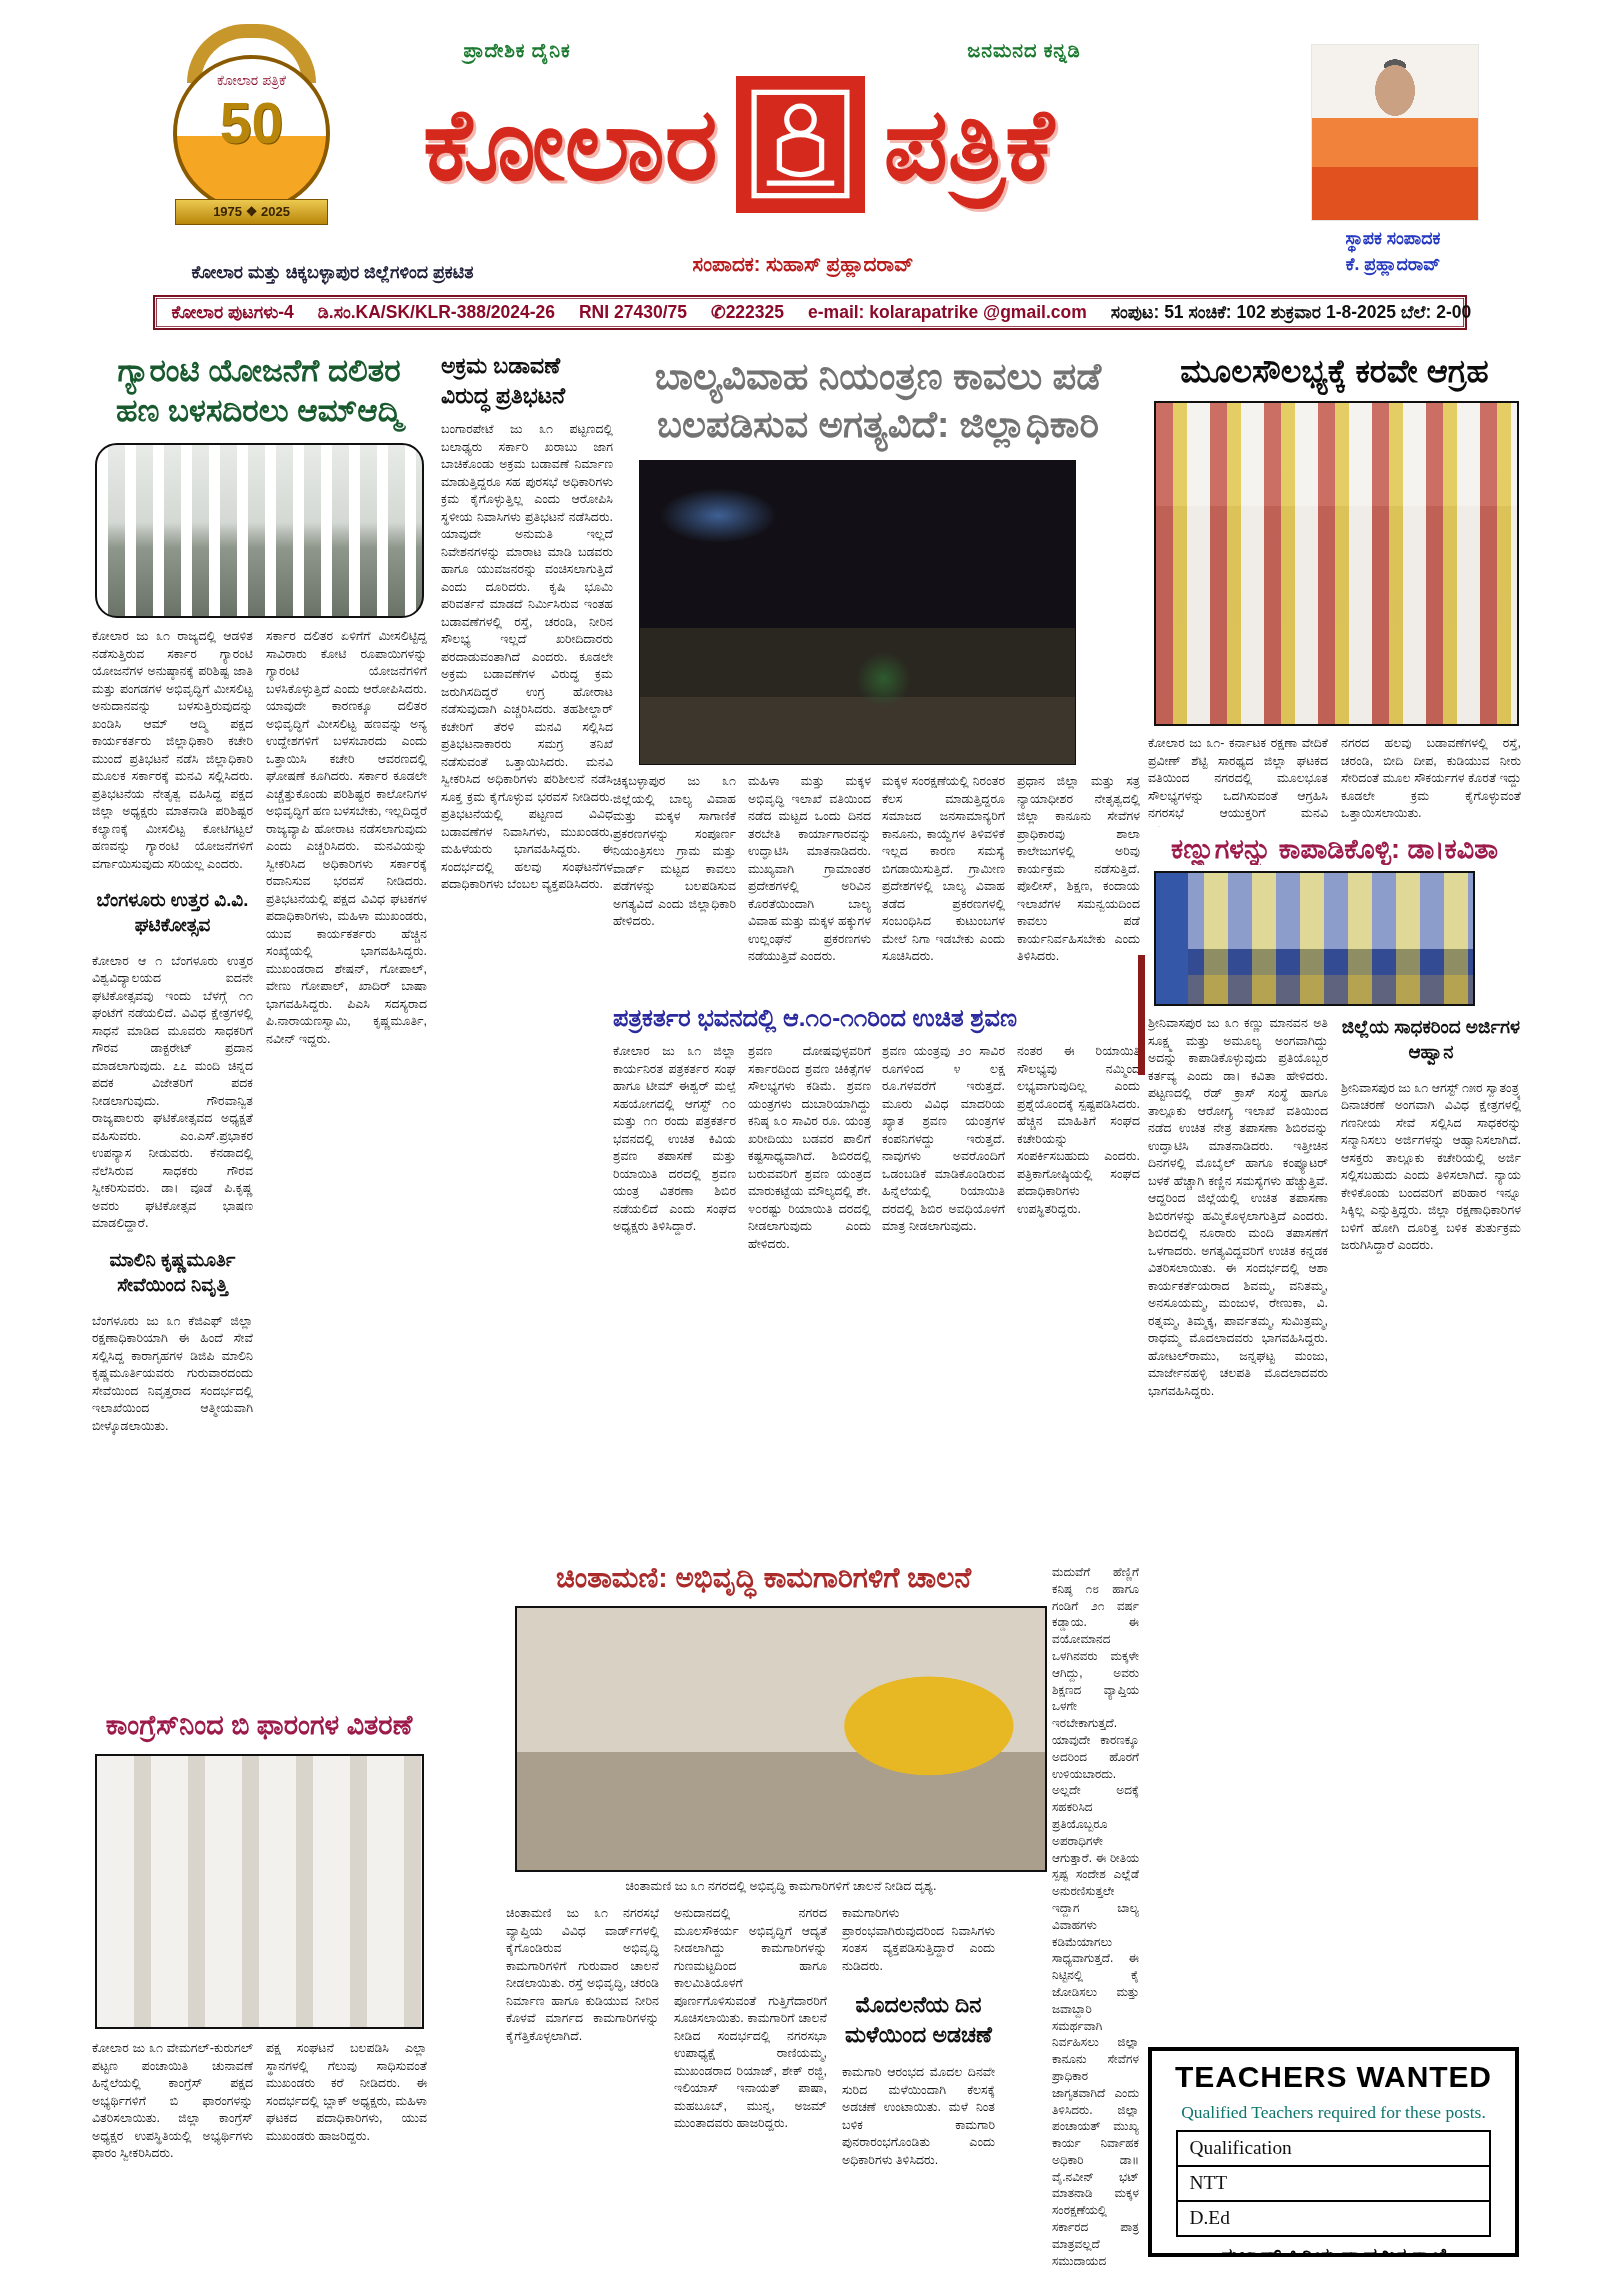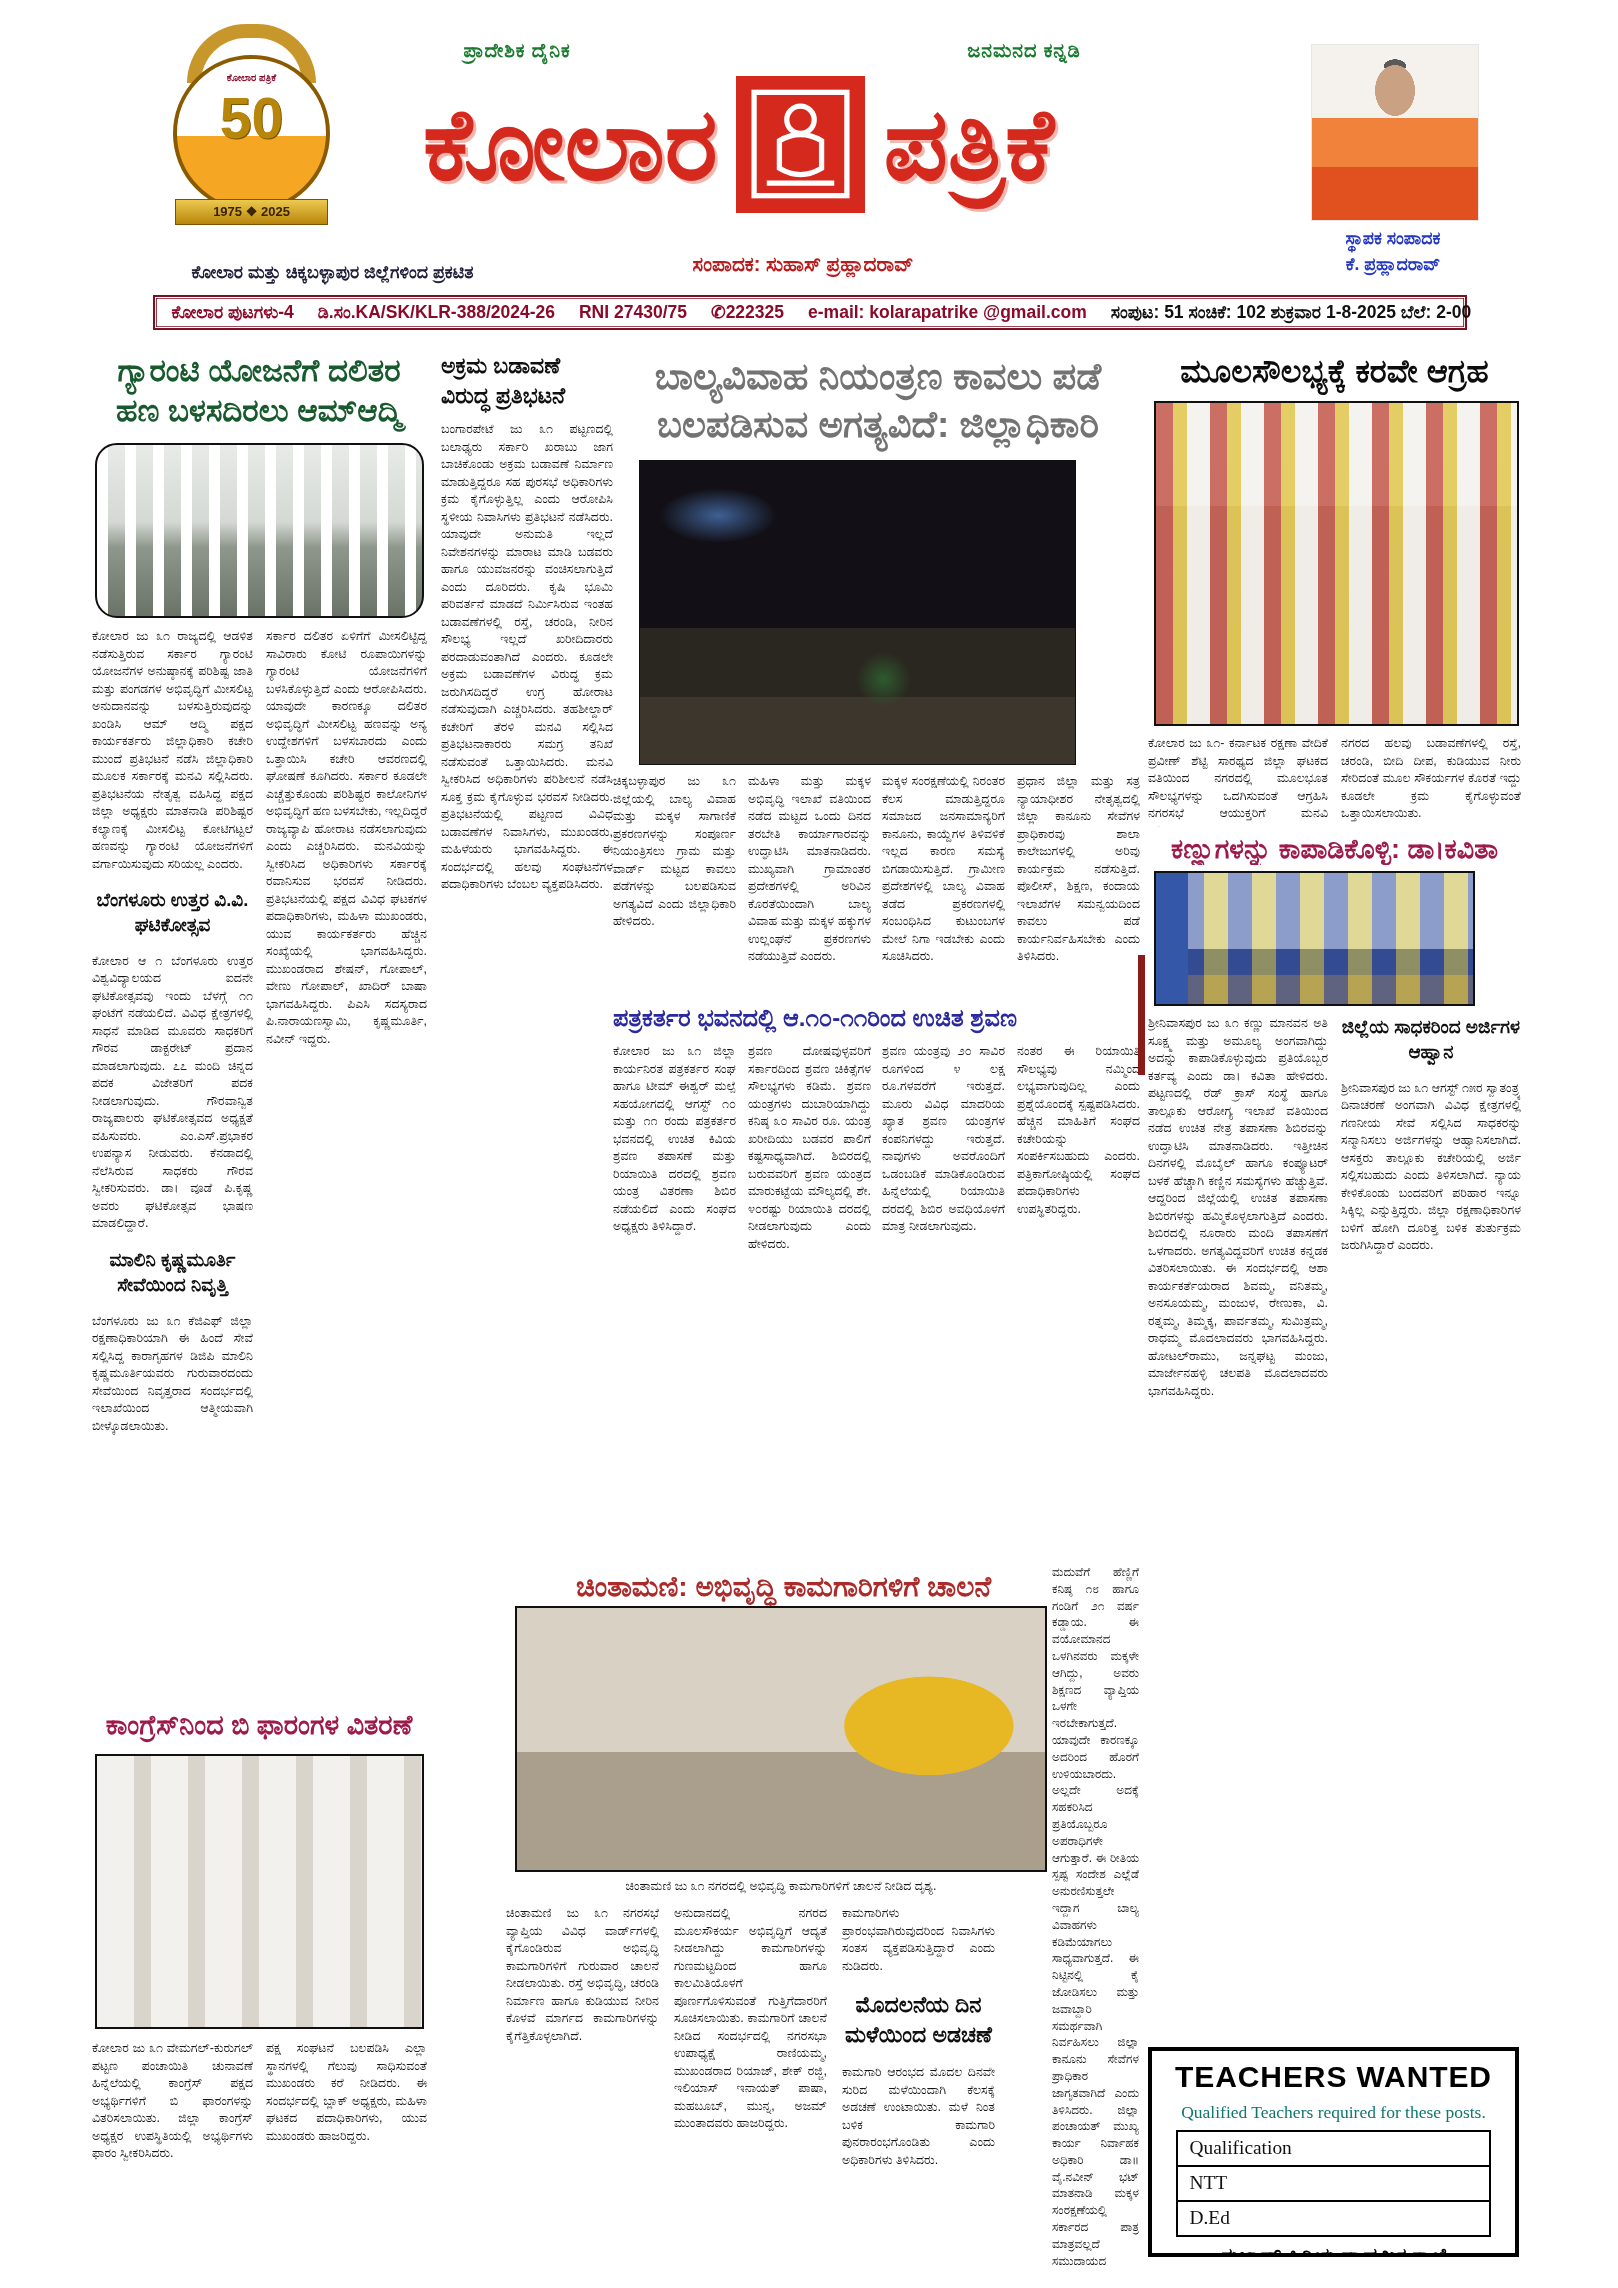--- a/index.html
+++ b/index.html
@@ -16,21 +16,21 @@
   .emblem svg{width:109px;height:116px;}
   .pubfrom{font-weight:bold;font-size:17.5px;color:#20203a;text-align:center;}
   .editorline{font-weight:bold;font-size:20px;color:#b91c1c;text-align:center;}
   .founder-cap{font-weight:bold;font-size:17.5px;color:#2438c0;text-align:center;line-height:1.5;}
   
   .logo-ribbon{width:129px;height:59px;border:14.8px solid #c8972c;border-bottom:none;
                border-radius:74px 74px 0 0;box-sizing:border-box;}
   .logo-circle{width:157px;height:157px;border-radius:50%;border:4.6px solid #8a5a00;box-sizing:border-box;
                background:linear-gradient(180deg,#ffffff 0 52%,#f5a623 52% 100%);
                display:flex;flex-direction:column;align-items:center;overflow:hidden;}
-  .logo-top-text{font-size:10px;font-weight:bold;color:#8a1030;margin-top:13px;}
+  .logo-top-text{font-size:14px;font-weight:normal;color:#8a1030;margin-top:13px;}
   .logo-number{font-size:57px;font-weight:bold;color:#b8860b;line-height:1;margin-top:5.5px;
                text-shadow:0.9px 0.9px 0 #7a5200;}
   .logo-banner{width:151px;height:24px;background:linear-gradient(180deg,#ecc94f,#b8860b);
                color:#3a2400;font-weight:bold;font-size:13px;text-align:center;line-height:24px;
                border:0.9px solid #7a5200;}
   #portrait{width:166px;height:175px;border:0.9px solid #e6e6e6;
     background:
       radial-gradient(ellipse 33px 42px at 50% 26%, #caa183 0 60%, rgba(0,0,0,0) 61%),
       radial-gradient(ellipse 18.5px 11px at 50% 12%, #5a5a5a 0 60%, rgba(0,0,0,0) 61%),
       linear-gradient(180deg,#f5f2ee 0 42%, #f0823c 42% 70%, #e1511f 70% 100%);}
@@ -176,21 +176,21 @@
   <div class="abs body-text" style="left:748px;top:773px;width:123px;height:223px;">ಮಹಿಳಾ ಮತ್ತು ಮಕ್ಕಳ ಅಭಿವೃದ್ಧಿ ಇಲಾಖೆ ವತಿಯಿಂದ ನಡೆದ ಮಟ್ಟದ ಒಂದು ದಿನದ ತರಬೇತಿ ಕಾರ್ಯಾಗಾರವನ್ನು ಉದ್ಘಾಟಿಸಿ ಮಾತನಾಡಿದರು. ಮುಖ್ಯವಾಗಿ ಗ್ರಾಮಾಂತರ ಪ್ರದೇಶಗಳಲ್ಲಿ ಅರಿವಿನ ಕೊರತೆಯಿಂದಾಗಿ ಬಾಲ್ಯ ವಿವಾಹ ಮತ್ತು ಮಕ್ಕಳ ಹಕ್ಕುಗಳ ಉಲ್ಲಂಘನೆ ಪ್ರಕರಣಗಳು ನಡೆಯುತ್ತಿವೆ ಎಂದರು.</div>
   <div class="abs body-text" style="left:882px;top:773px;width:123px;height:223px;">ಮಕ್ಕಳ ಸಂರಕ್ಷಣೆಯಲ್ಲಿ ನಿರಂತರ ಕೆಲಸ ಮಾಡುತ್ತಿದ್ದರೂ ಸಮಾಜದ ಜನಸಾಮಾನ್ಯರಿಗೆ ಕಾನೂನು, ಕಾಯ್ದೆಗಳ ತಿಳಿವಳಿಕೆ ಇಲ್ಲದ ಕಾರಣ ಸಮಸ್ಯೆ ಬಿಗಡಾಯಿಸುತ್ತಿದೆ. ಗ್ರಾಮೀಣ ಪ್ರದೇಶಗಳಲ್ಲಿ ಬಾಲ್ಯ ವಿವಾಹ ತಡೆದ ಪ್ರಕರಣಗಳಲ್ಲಿ ಸಂಬಂಧಿಸಿದ ಕುಟುಂಬಗಳ ಮೇಲೆ ನಿಗಾ ಇಡಬೇಕು ಎಂದು ಸೂಚಿಸಿದರು.</div>
   <div class="abs body-text" style="left:1017px;top:773px;width:123px;height:223px;">ಪ್ರಧಾನ ಜಿಲ್ಲಾ ಮತ್ತು ಸತ್ರ ನ್ಯಾಯಾಧೀಶರ ನೇತೃತ್ವದಲ್ಲಿ ಜಿಲ್ಲಾ ಕಾನೂನು ಸೇವೆಗಳ ಪ್ರಾಧಿಕಾರವು ಶಾಲಾ ಕಾಲೇಜುಗಳಲ್ಲಿ ಅರಿವು ಕಾರ್ಯಕ್ರಮ ನಡೆಸುತ್ತಿದೆ. ಪೊಲೀಸ್, ಶಿಕ್ಷಣ, ಕಂದಾಯ ಇಲಾಖೆಗಳ ಸಮನ್ವಯದಿಂದ ಕಾವಲು ಪಡೆ ಕಾರ್ಯನಿರ್ವಹಿಸಬೇಕು ಎಂದು ತಿಳಿಸಿದರು.</div>
 
   <div class="abs hl hl-blue-sub" style="left:613px;top:1002px;width:461px;height:33px;">ಪತ್ರಕರ್ತರ ಭವನದಲ್ಲಿ ಆ.೧೦-೧೧ರಿಂದ ಉಚಿತ ಶ್ರವಣ ತಪಾಸಣೆ</div>
   <div class="abs body-text" style="left:613px;top:1043px;width:123px;height:504px;">ಕೋಲಾರ ಜು ೩೧ ಜಿಲ್ಲಾ ಕಾರ್ಯನಿರತ ಪತ್ರಕರ್ತರ ಸಂಘ ಹಾಗೂ ಟೀಮ್ ಈಶ್ವರ್ ಮಲ್ಪೆ ಸಹಯೋಗದಲ್ಲಿ ಆಗಸ್ಟ್ ೧೦ ಮತ್ತು ೧೧ ರಂದು ಪತ್ರಕರ್ತರ ಭವನದಲ್ಲಿ ಉಚಿತ ಕಿವಿಯ ಶ್ರವಣ ತಪಾಸಣೆ ಮತ್ತು ರಿಯಾಯಿತಿ ದರದಲ್ಲಿ ಶ್ರವಣ ಯಂತ್ರ ವಿತರಣಾ ಶಿಬಿರ ನಡೆಯಲಿದೆ ಎಂದು ಸಂಘದ ಅಧ್ಯಕ್ಷರು ತಿಳಿಸಿದ್ದಾರೆ.</div>
   <div class="abs body-text" style="left:748px;top:1043px;width:123px;height:504px;">ಶ್ರವಣ ದೋಷವುಳ್ಳವರಿಗೆ ಸರ್ಕಾರದಿಂದ ಶ್ರವಣ ಚಿಕಿತ್ಸೆಗಳ ಸೌಲಭ್ಯಗಳು ಕಡಿಮೆ. ಶ್ರವಣ ಯಂತ್ರಗಳು ದುಬಾರಿಯಾಗಿದ್ದು ಕನಿಷ್ಠ ೩೦ ಸಾವಿರ ರೂ. ಯಂತ್ರ ಖರೀದಿಯು ಬಡವರ ಪಾಲಿಗೆ ಕಷ್ಟಸಾಧ್ಯವಾಗಿದೆ. ಶಿಬಿರದಲ್ಲಿ ಬರುವವರಿಗೆ ಶ್ರವಣ ಯಂತ್ರದ ಮಾರುಕಟ್ಟೆಯ ಮೌಲ್ಯದಲ್ಲಿ ಶೇ. ೪೦ರಷ್ಟು ರಿಯಾಯಿತಿ ದರದಲ್ಲಿ ನೀಡಲಾಗುವುದು ಎಂದು ಹೇಳಿದರು.</div>
   <div class="abs body-text" style="left:882px;top:1043px;width:123px;height:504px;">ಶ್ರವಣ ಯಂತ್ರವು ೨೦ ಸಾವಿರ ರೂಗಳಿಂದ ೪ ಲಕ್ಷ ರೂ.ಗಳವರೆಗೆ ಇರುತ್ತದೆ. ಮೂರು ವಿವಿಧ ಮಾದರಿಯ ಖ್ಯಾತ ಶ್ರವಣ ಯಂತ್ರಗಳ ಕಂಪನಿಗಳದ್ದು ಇರುತ್ತದೆ. ನಾವುಗಳು ಅವರೊಂದಿಗೆ ಒಡಂಬಡಿಕೆ ಮಾಡಿಕೊಂಡಿರುವ ಹಿನ್ನೆಲೆಯಲ್ಲಿ ರಿಯಾಯಿತಿ ದರದಲ್ಲಿ ಶಿಬಿರ ಅವಧಿಯೊಳಗೆ ಮಾತ್ರ ನೀಡಲಾಗುವುದು.</div>
   <div class="abs body-text" style="left:1017px;top:1043px;width:123px;height:504px;">ನಂತರ ಈ ರಿಯಾಯಿತಿ ಸೌಲಭ್ಯವು ನಮ್ಮಿಂದ ಲಭ್ಯವಾಗುವುದಿಲ್ಲ ಎಂದು ಪ್ರಶ್ನೆಯೊಂದಕ್ಕೆ ಸ್ಪಷ್ಟಪಡಿಸಿದರು. ಹೆಚ್ಚಿನ ಮಾಹಿತಿಗೆ ಸಂಘದ ಕಚೇರಿಯನ್ನು ಸಂಪರ್ಕಿಸಬಹುದು ಎಂದರು. ಪತ್ರಿಕಾಗೋಷ್ಠಿಯಲ್ಲಿ ಸಂಘದ ಪದಾಧಿಕಾರಿಗಳು ಉಪಸ್ಥಿತರಿದ್ದರು.</div>
 
-  <div class="abs hl hl-brick" style="left:513px;top:1560px;width:541px;height:39px;margin-top:9px;">ಚಿಂತಾಮಣಿ: ಅಭಿವೃದ್ಧಿ ಕಾಮಗಾರಿಗಳಿಗೆ ಚಾಲನೆ</div>
+  <div class="abs hl hl-brick" style="left:493px;top:1560px;width:541px;height:39px;">ಚಿಂತಾಮಣಿ: ಅಭಿವೃದ್ಧಿ ಕಾಮಗಾರಿಗಳಿಗೆ ಚಾಲನೆ</div>
   <div class="abs photo" id="ph5" style="left:515px;top:1606px;width:532px;height:266px;"></div>
   <div class="abs caption" style="left:515px;top:1879px;width:532px;height:20px;">ಚಿಂತಾಮಣಿ ಜು ೩೧ ನಗರದಲ್ಲಿ ಅಭಿವೃದ್ಧಿ ಕಾಮಗಾರಿಗಳಿಗೆ ಚಾಲನೆ ನೀಡಿದ ದೃಶ್ಯ.</div>
 
   <div class="abs body-text" style="left:506px;top:1905px;width:153px;height:367px;">ಚಿಂತಾಮಣಿ ಜು ೩೧ ನಗರಸಭೆ ವ್ಯಾಪ್ತಿಯ ವಿವಿಧ ವಾರ್ಡ್‌ಗಳಲ್ಲಿ ಕೈಗೊಂಡಿರುವ ಅಭಿವೃದ್ಧಿ ಕಾಮಗಾರಿಗಳಿಗೆ ಗುರುವಾರ ಚಾಲನೆ ನೀಡಲಾಯಿತು. ರಸ್ತೆ ಅಭಿವೃದ್ಧಿ, ಚರಂಡಿ ನಿರ್ಮಾಣ ಹಾಗೂ ಕುಡಿಯುವ ನೀರಿನ ಕೊಳವೆ ಮಾರ್ಗದ ಕಾಮಗಾರಿಗಳನ್ನು ಕೈಗೆತ್ತಿಕೊಳ್ಳಲಾಗಿದೆ.</div>
   <div class="abs body-text" style="left:674px;top:1905px;width:153px;height:367px;">ಅನುದಾನದಲ್ಲಿ ನಗರದ ಮೂಲಸೌಕರ್ಯ ಅಭಿವೃದ್ಧಿಗೆ ಆದ್ಯತೆ ನೀಡಲಾಗಿದ್ದು ಕಾಮಗಾರಿಗಳನ್ನು ಗುಣಮಟ್ಟದಿಂದ ಹಾಗೂ ಕಾಲಮಿತಿಯೊಳಗೆ ಪೂರ್ಣಗೊಳಿಸುವಂತೆ ಗುತ್ತಿಗೆದಾರರಿಗೆ ಸೂಚಿಸಲಾಯಿತು. ಕಾಮಗಾರಿಗೆ ಚಾಲನೆ ನೀಡಿದ ಸಂದರ್ಭದಲ್ಲಿ ನಗರಸಭಾ ಉಪಾಧ್ಯಕ್ಷೆ ರಾಣಿಯಮ್ಮ, ಮುಖಂಡರಾದ ರಿಯಾಜ್, ಶೇಕ್ ರಜ್ಜಿ, ಇಲಿಯಾಸ್ ಇನಾಯತ್ ಪಾಷಾ, ಮಹಬೂಬ್, ಮುನ್ನ, ಅಜಮ್ ಮುಂತಾದವರು ಹಾಜರಿದ್ದರು.</div>
   <div class="abs colbox" style="left:842px;top:1905px;width:153px;height:367px;">
     <div class="body-text">ಕಾಮಗಾರಿಗಳು ಪ್ರಾರಂಭವಾಗಿರುವುದರಿಂದ ನಿವಾಸಿಗಳು ಸಂತಸ ವ್ಯಕ್ತಪಡಿಸುತ್ತಿದ್ದಾರೆ ಎಂದು ನುಡಿದರು.</div>
     <div class="subhead-inline" style="font-size:22px;">ಮೊದಲನೆಯ ದಿನ ಮಳೆಯಿಂದ ಅಡಚಣೆ</div>
     <div class="body-text">ಕಾಮಗಾರಿ ಆರಂಭದ ಮೊದಲ ದಿನವೇ ಸುರಿದ ಮಳೆಯಿಂದಾಗಿ ಕೆಲಸಕ್ಕೆ ಅಡಚಣೆ ಉಂಟಾಯಿತು. ಮಳೆ ನಿಂತ ಬಳಿಕ ಕಾಮಗಾರಿ ಪುನರಾರಂಭಗೊಂಡಿತು ಎಂದು ಅಧಿಕಾರಿಗಳು ತಿಳಿಸಿದರು.</div>
   </div>

